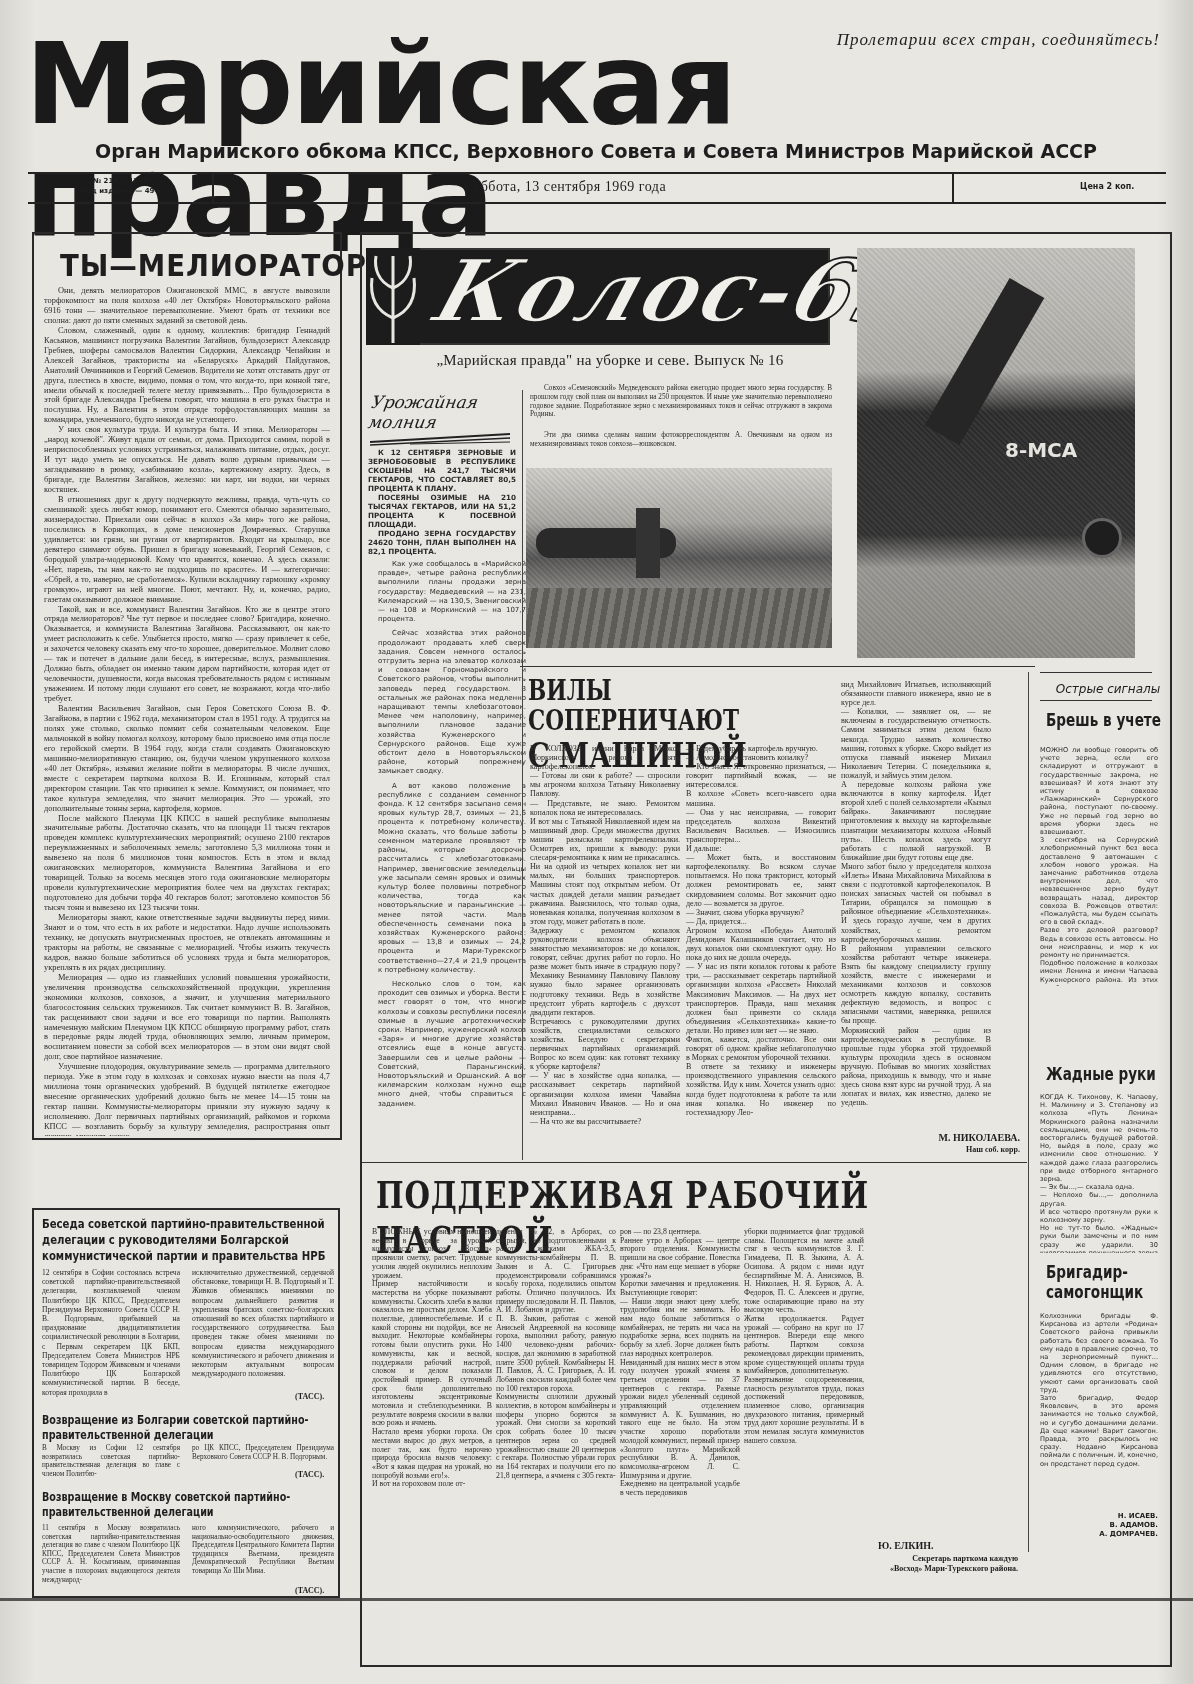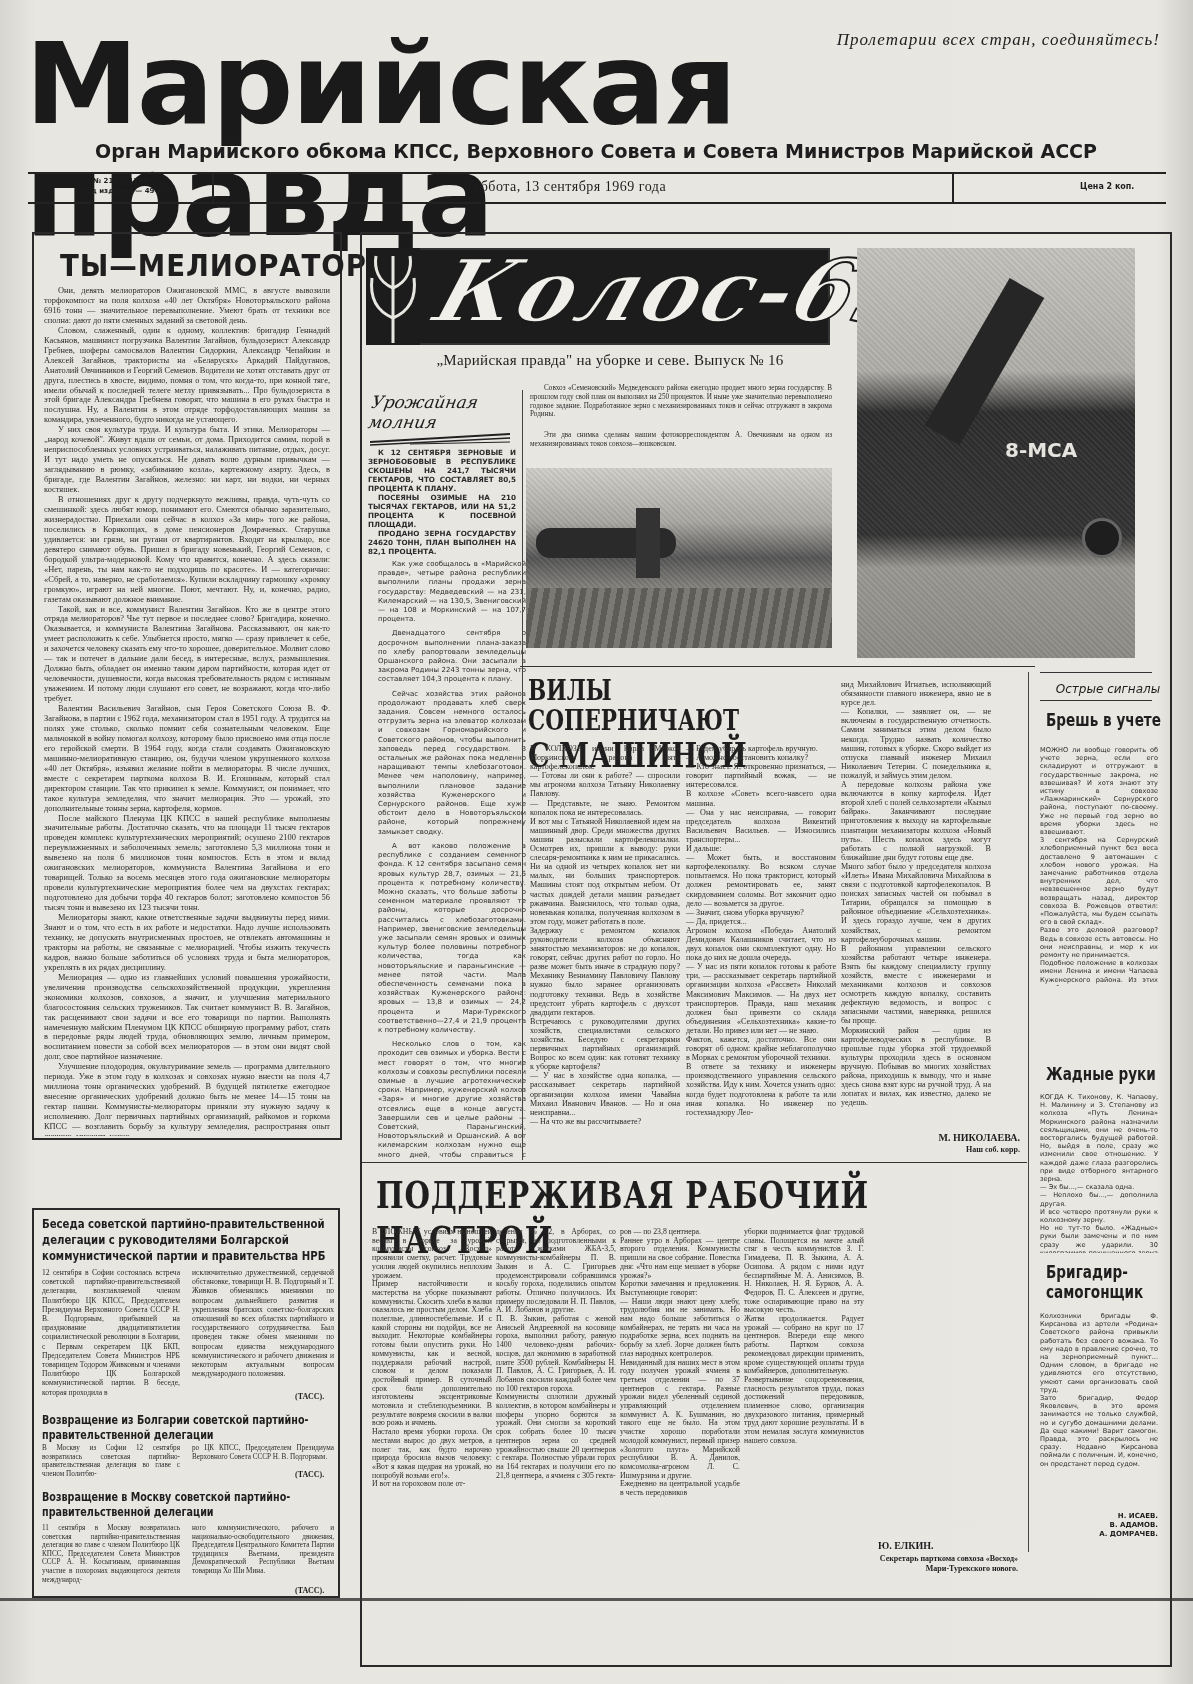--- a/index.html
+++ b/index.html
@@ -119,21 +119,20 @@
     <path d="M40 12 L140 10" stroke="#222" stroke-width="1"></path>
   </svg>
 </div>
 <div class="abs txt sans bold" style="left:368px;top:448px;width:148px;font-size:7.2px;line-height:9px;">
   <p style="text-indent:10px">К 12 СЕНТЯБРЯ ЗЕРНОВЫЕ И ЗЕРНОБОБОВЫЕ В РЕСПУБЛИКЕ СКОШЕНЫ НА 241,7 ТЫСЯЧИ ГЕКТАРОВ, ЧТО СОСТАВЛЯЕТ 80,5 ПРОЦЕНТА К ПЛАНУ.</p>
   <p style="text-indent:10px">ПОСЕЯНЫ ОЗИМЫЕ НА 210 ТЫСЯЧАХ ГЕКТАРОВ, ИЛИ НА 51,2 ПРОЦЕНТА К ПОСЕВНОЙ ПЛОЩАДИ.</p>
   <p style="text-indent:10px">ПРОДАНО ЗЕРНА ГОСУДАРСТВУ 24620 ТОНН, ПЛАН ВЫПОЛНЕН НА 82,1 ПРОЦЕНТА.</p>
 </div>
 <div class="abs txt sans" style="left:353px;top:560px;width:148px;height:600px;font-size:7px;line-height:9.2px;margin-left:25px;">
   <p style="margin-bottom:5px;">Как уже сообщалось в «Марийской правде», четыре района республики выполнили планы продажи зерна государству: Медведевский — на 231, Килемарский — на 130,5, Звениговский — на 108 и Моркинский — на 107,7 процента.</p>
-  <p style="margin-bottom:5px;">Двенадцатого сентября о досрочном выполнении плана-заказа по хлебу рапортовали земледельцы Оршанского района. Они засыпали в закрома Родины 2243 тонны зерна, что составляет 104,3 процента к плану.</p>
   <p style="margin-bottom:5px;">Сейчас хозяйства этих районов продолжают продавать хлеб сверх задания. Совсем немного осталось отгрузить зерна на элеватор колхозам и совхозам Горномарийского и Советского районов, чтобы выполнить заповедь перед государством. В остальных же районах пока медленно наращивают темпы хлебозаготовок. Менее чем наполовину, например, выполнили плановое задание хозяйства Куженерского и Сернурского районов. Еще хуже обстоит дело в Новоторъяльском районе, который попрежнему замыкает сводку.</p>
   <p style="margin-bottom:5px;">А вот каково положение в республике с созданием семенного фонда. К 12 сентября засыпано семян яровых культур 28,7, озимых — 21,6 процента к потребному количеству. Можно сказать, что больше заботы о семенном материале проявляют те районы, которые досрочно рассчитались с хлебозаготовками. Например, звениговские земледельцы уже засыпали семян яровых и озимых культур более половины потребного количества, тогда как новоторъяльские и параньгинские — менее пятой части. Мала обеспеченность семенами пока в хозяйствах Куженерского района: яровых — 13,8 и озимых — 24,2 процента и Мари-Турекского соответственно—27,4 и 21,9 процента к потребному количеству.</p>
   <p style="margin-bottom:5px;">Несколько слов о том, как проходит сев озимых и уборка. Вести с мест говорят о том, что многие колхозы и совхозы республики посеяли озимые в лучшие агротехнические сроки. Например, куженерский колхоз «Заря» и многие другие хозяйства отсеялись еще в конце августа. Завершили сев и целые районы — Советский, Параньгинский, Новоторъяльский и Оршанский. А вот килемарским колхозам нужно еще много дней, чтобы справиться с заданием.</p>
 
 </div>
 <div class="abs" style="left:522px;top:390px;width:1px;height:770px;background:#444;"></div>
 
 <div class="abs txt" style="left:530px;top:384px;width:302px;font-size:7.2px;line-height:8.8px;">
   <p style="margin-bottom:12px;">Совхоз «Семеновский» Медведевского района ежегодно продает много зерна государству. В прошлом году свой план он выполнил на 250 процентов. И ныне уже значительно перевыполнено годовое задание. Подработанное зерно с механизированных токов и сейчас отгружают в закрома Родины.</p>
   <p>Эти два снимка сделаны нашим фотокорреспондентом А. Овечкиным на одном из механизированных токов совхоза—юшковском.</p>
@@ -231,15 +230,15 @@
 Раннее утро в Арборах — центре второго отделения. Коммунисты пришли на свое собрание. Повестка дня: «Что нам еще мешает в уборке урожая?»
 Коротки замечания и предложения. Выступающие говорят:
 — Наши люди знают цену хлебу, трудолюбия им не занимать. Но нам надо больше заботиться о комбайнерах, не терять ни часа на подработке зерна, всех поднять на борьбу за хлеб. Зорче должен быть глаз народных контролеров.
 Невиданный для наших мест в этом году получен урожай ячменя в третьем отделении — по 37 центнеров с гектара. Разные урожаи видел убеленный сединой управляющий отделением коммунист А. К. Бушманин, но такого еще не было. На этом участке хорошо поработали молодой коммунист, первый призер «Золотого плуга» Марийской республики В. А. Данилов, комсомолка-агроном Л. С. Ишмурзина и другие.
 Ежедневно на центральной усадьбе в честь передовиков</div>
 <div class="abs txt" style="left:744px;top:1228px;width:120px;height:300px;font-size:7.8px;line-height:8.7px;white-space:pre-line;">уборки поднимается флаг трудовой славы. Полощется на мачте алый стяг в честь коммунистов З. Г. Гимадеева, П. В. Зыкина, А. А. Осипова. А рядом с ними идут беспартийные М. А. Анисимов, В. Н. Николаев, Н. Я. Бурков, А. А. Федоров, П. С. Алексеев и другие, тоже оспаривающие право на эту высокую честь.
 Жатва продолжается. Радует урожай — собрано на круг по 17 центнеров. Впереди еще много работы. Партком совхоза рекомендовал дирекции применить, кроме существующей оплаты труда комбайнеров, дополнительную.
 Развертывание соцсоревнования, гласность результатов труда, показ достижений передовиков, пламенное слово, организация двухразового питания, примерный труд дают хорошие результаты. И в этом немалая заслуга коммунистов нашего совхоза.</div>
 <div class="abs" style="left:868px;top:1228px;width:150px;height:310px;"></div>
 <div class="abs" style="left:878px;top:1540px;width:140px;font-size:10px;font-weight:bold;">Ю. ЕЛКИН.</div>
-<div class="abs" style="left:878px;top:1554px;width:140px;text-align:right;font-size:8px;font-weight:bold;line-height:10px;">Секретарь парткома совхоза «Восход» Мари-Турекского нового.</div>
+<div class="abs" style="left:878px;top:1554px;width:140px;text-align:right;font-size:8px;font-weight:bold;line-height:10px;">Секретарь парткома каждую «Восход» Мари-Турекского района.</div>
 
 <div class="abs" style="left:0;top:1598px;width:1193px;height:3px;background:#333;opacity:.8;"></div>
 
 </body></html>

